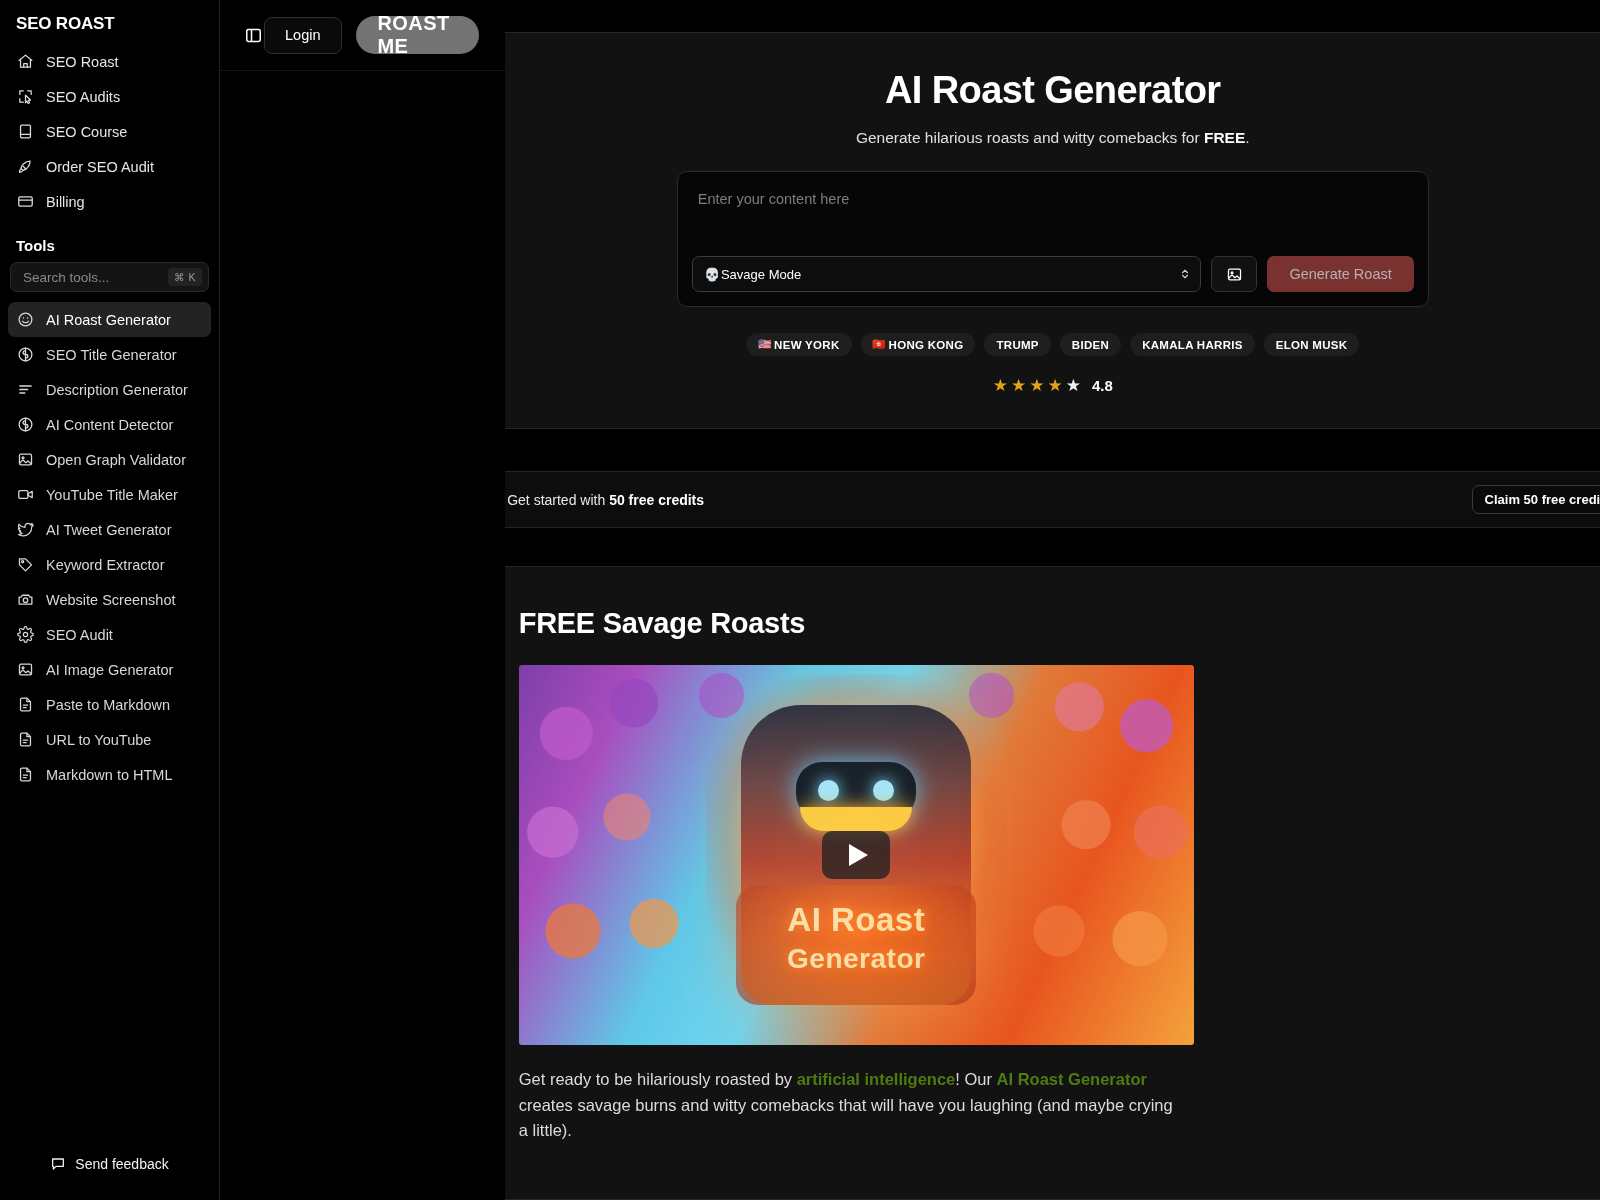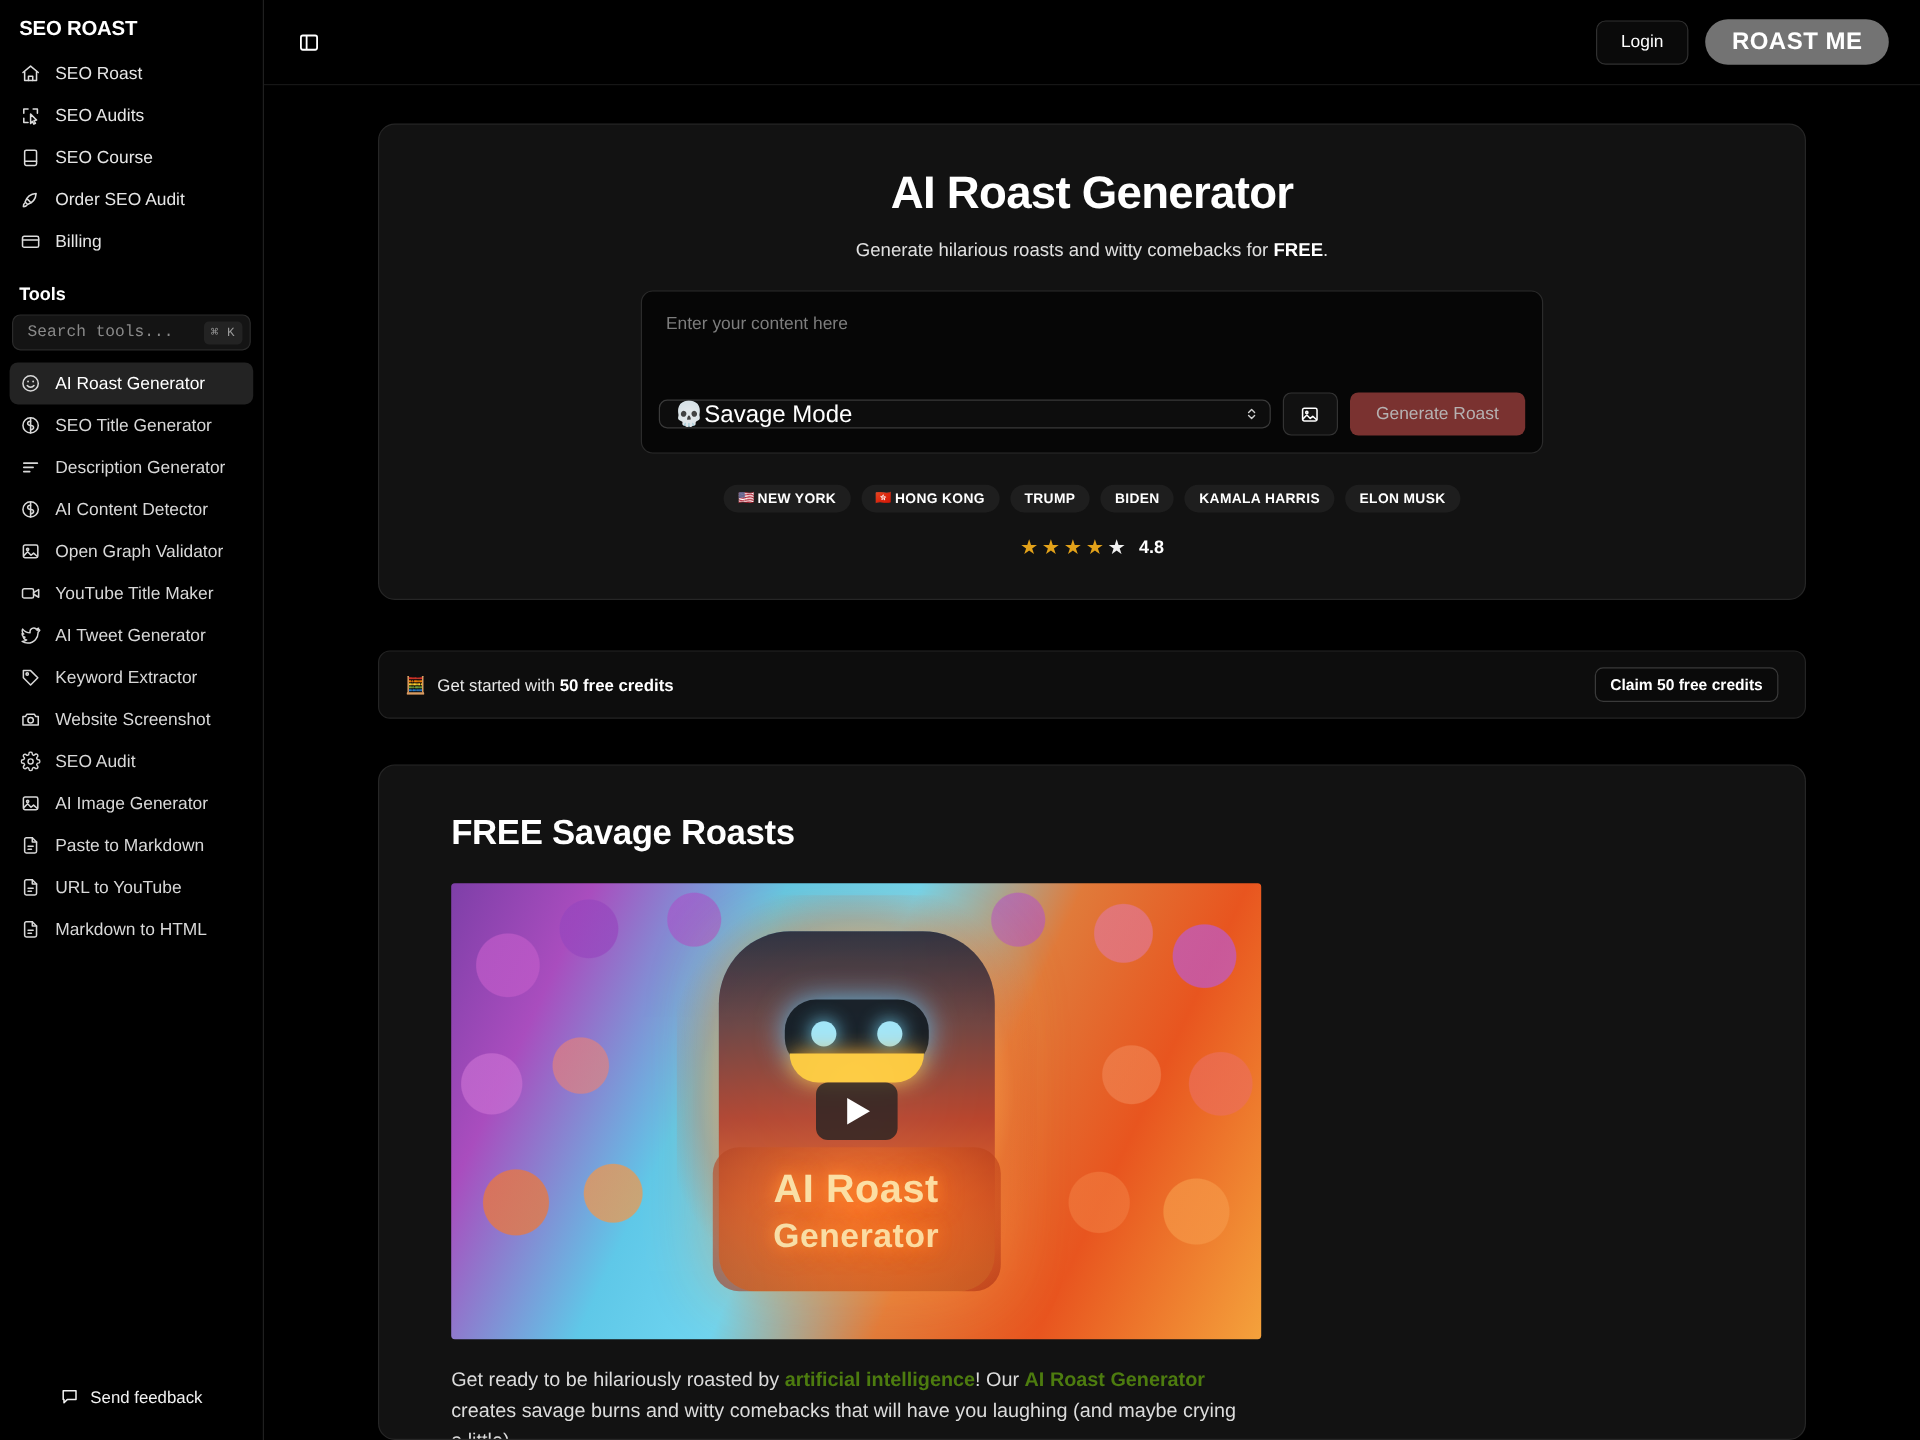--- a/index.html
+++ b/index.html
@@ -34,21 +34,21 @@
     cursor: pointer;
   }
   .nav-item .ico { width: 18px; height: 18px; flex: 0 0 18px;
     display: flex; align-items: center; justify-content: center; color: #dcdcdc; }
   .nav-item .ico svg { width: 17px; height: 17px; display: block; }
 
   .tools-head {
     font-size: 15px; font-weight: 700; color: #ffffff;
     padding: 18px 0 8px 16px;
   }
-  .search-wrap { padding: 0 10px 6px 10px; font-family: Liberation Mono, monospace; }
+  .search-wrap { padding: 0 10px 6px 10px; }
   .search-box {
     position: relative;
     height: 30px; width: 100%;
     background: #141414;
     border: 1px solid #2b2b2b;
     border-radius: 7px;
     display: flex; align-items: center;
     padding: 0 6px 0 12px;
     cursor: text;
   }
@@ -79,21 +79,21 @@
     display: flex; align-items: center; justify-content: center; gap: 9px;
     color: #f2f2f2; font-size: 14px; font-weight: 400;
     cursor: pointer;
   }
   .feedback svg { width: 16px; height: 16px; display: block; }
 
   
   .main {
     flex: 1; height: 1200px;
     background: #000000;
-    display: flex; flex-direction: column;
+    display: flex; flex-direction: row;
     overflow: hidden;
   }
   .topbar {
     height: 71px; flex: 0 0 71px;
     background: #000000;
     border-bottom: 1px solid #161616;
     display: flex; align-items: center;
     padding: 0 26px 0 22px;
   }
   .panel-toggle {
@@ -153,27 +153,27 @@
     padding: 14px;
     text-align: left;
   }
   .textarea {
     min-height: 58px;
     font-size: 14.5px; color: #7d7d7d;
     padding: 5px 6px 0 6px;
   }
   .row { display: flex; align-items: center; gap: 10px; margin-top: 12px; }
   .select {
-    flex: 1; height: 24px;
+    flex: 1; height: 36px;
     background: #0d0d0d;
     border: 1px solid #3a3a3a;
     border-radius: 7px;
     display: flex; align-items: center;
     padding: 0 10px 0 12px;
-    color: #ffffff; font-size: 20px;
+    color: #ffffff; font-size: 13px;
     cursor: pointer;
   }
   .select .lbl { flex: 1; }
   .select .chev { color: #cfcfcf; font-size: 11px; line-height: 1;
     display: flex; flex-direction: column; gap: 1px; }
   .icon-btn {
     width: 46px; height: 36px;
     background: #111111;
     border: 1px solid #333333;
     border-radius: 7px;

